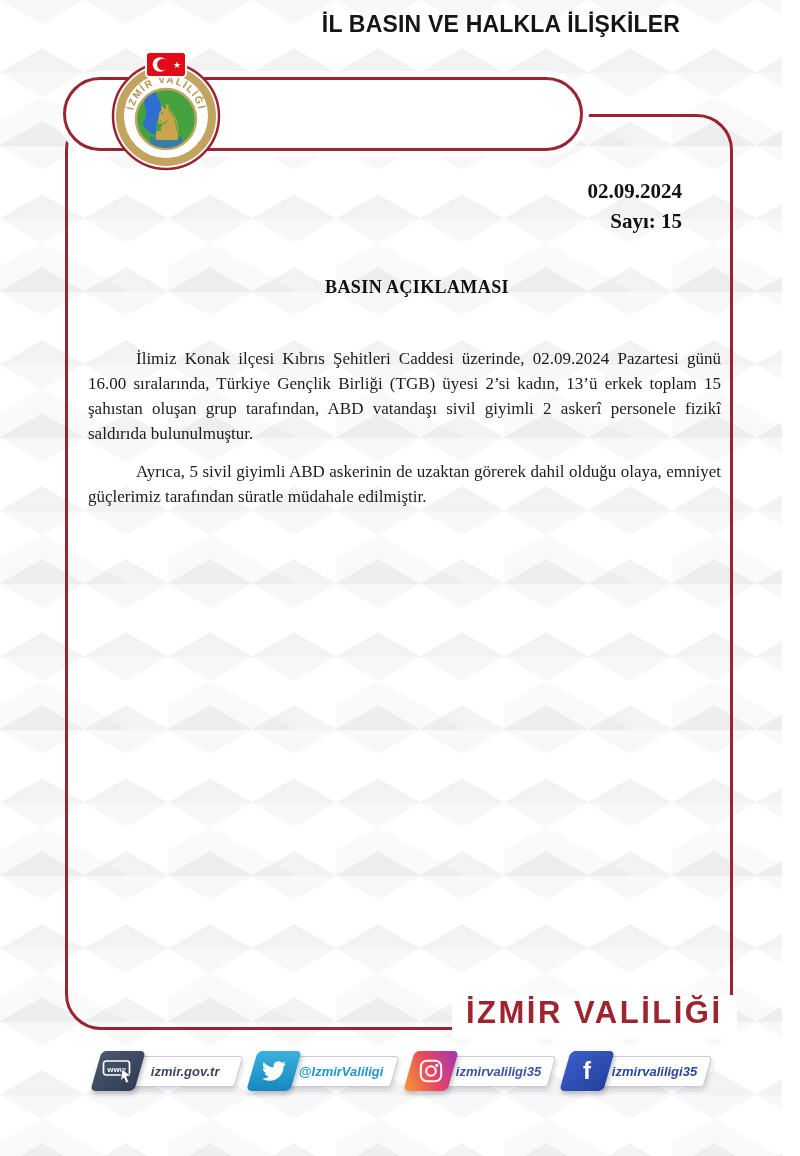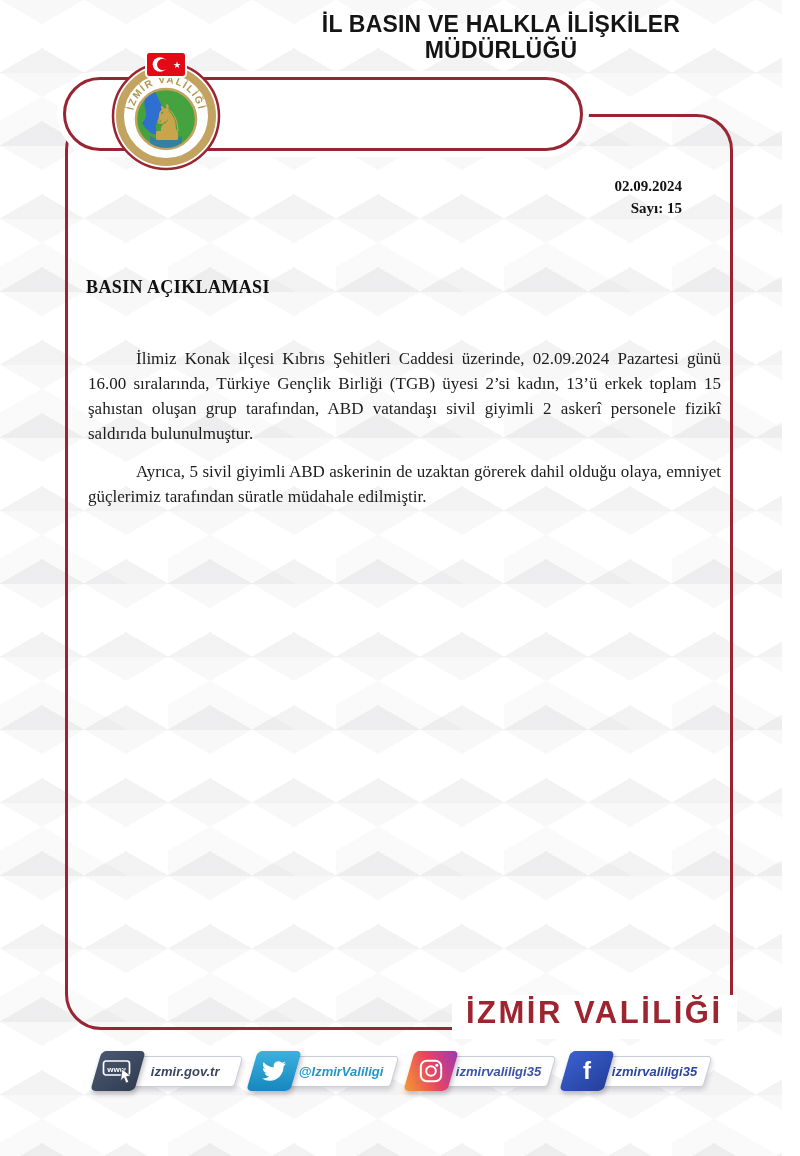--- a/index.html
+++ b/index.html
@@ -23,24 +23,24 @@
     box-shadow:0 0 0 6px #ffffff; z-index:3;
   }
   .banner-title{
     position:absolute; left:228px; right:8px; top:11px; text-align:center;
     font-family:"Liberation Sans",sans-serif; font-weight:700; font-size:23px;
     line-height:26px; color:#151515; letter-spacing:0.2px; z-index:4;
   }
   .logo{ position:absolute; left:110px; top:50px; width:112px; height:122px; z-index:5; }
   .date-block{
     position:absolute; right:100px; top:176px; text-align:right;
-    font-weight:700; font-size:15px; line-height:1.45; color:#111;
+    font-weight:700; font-size:21px; line-height:1.45; color:#111;
   }
   .press-title{
-    position:absolute; left:86px; width:630px; top:277px; text-align:left;
+    position:absolute; left:102px; width:630px; top:277px; text-align:center;
     font-weight:700; font-size:18px; color:#111; letter-spacing:0.4px;
   }
   .content{
     position:absolute; left:88px; top:314px; width:633px;
     font-size:17px; line-height:25px; color:#1b1b1b; text-align:justify;margin-top:32px;
   }
   .content p{ margin:0 0 13px 0; text-indent:48px; }
   .seal{
     position:absolute; top:995px; left:452px; z-index:2; background:#ffffff;
     padding:0 14px 8px 14px; font-family:"Liberation Sans",sans-serif; font-weight:700;
@@ -77,21 +77,20 @@
 </head>
 <body>
 
 <div class="page">
 
   <div class="frame"></div>
 
   <div class="banner"></div>
   <div class="banner-title">
     <div>İL BASIN VE HALKLA İLİŞKİLER</div>
-    <div>MÜDÜRLÜĞÜ</div>
   </div>
 
   <div class="logo">
     <svg width="112" height="122" viewBox="0 0 112 122">
       <circle cx="56" cy="66" r="53" fill="#ffffff" stroke="#9b2433" stroke-width="2.5"></circle>
       <circle cx="56" cy="66" r="46" fill="#ffffff" stroke="#c2a35f" stroke-width="8"></circle>
       <defs>
         <path id="arcpath" d="M 23 66 A 33 33 0 0 1 89 66"></path>
         <clipPath id="innerclip">
             <circle cx="56" cy="69" r="29"></circle>

